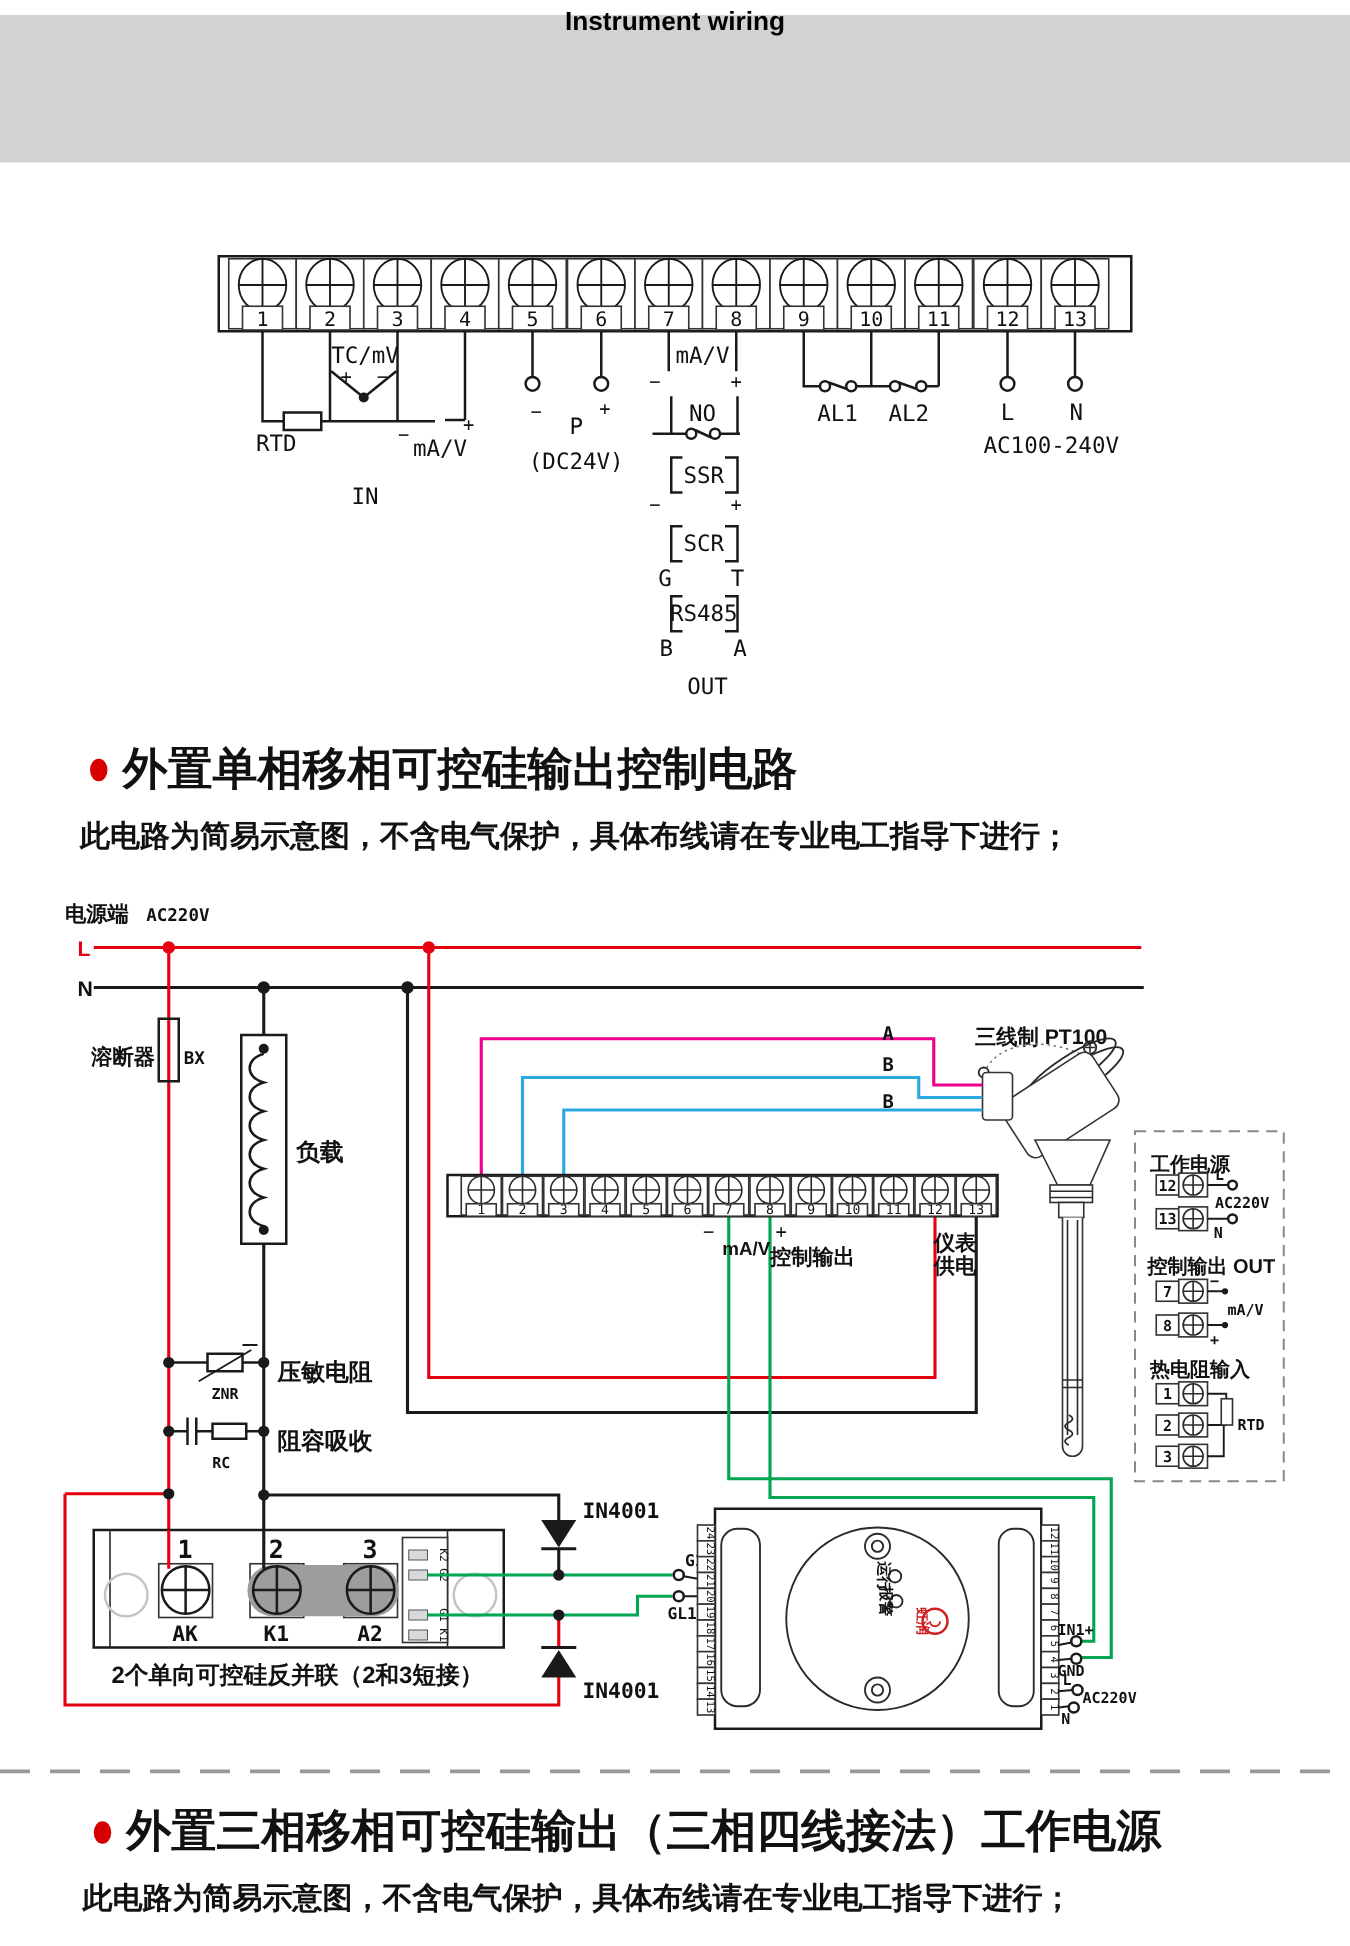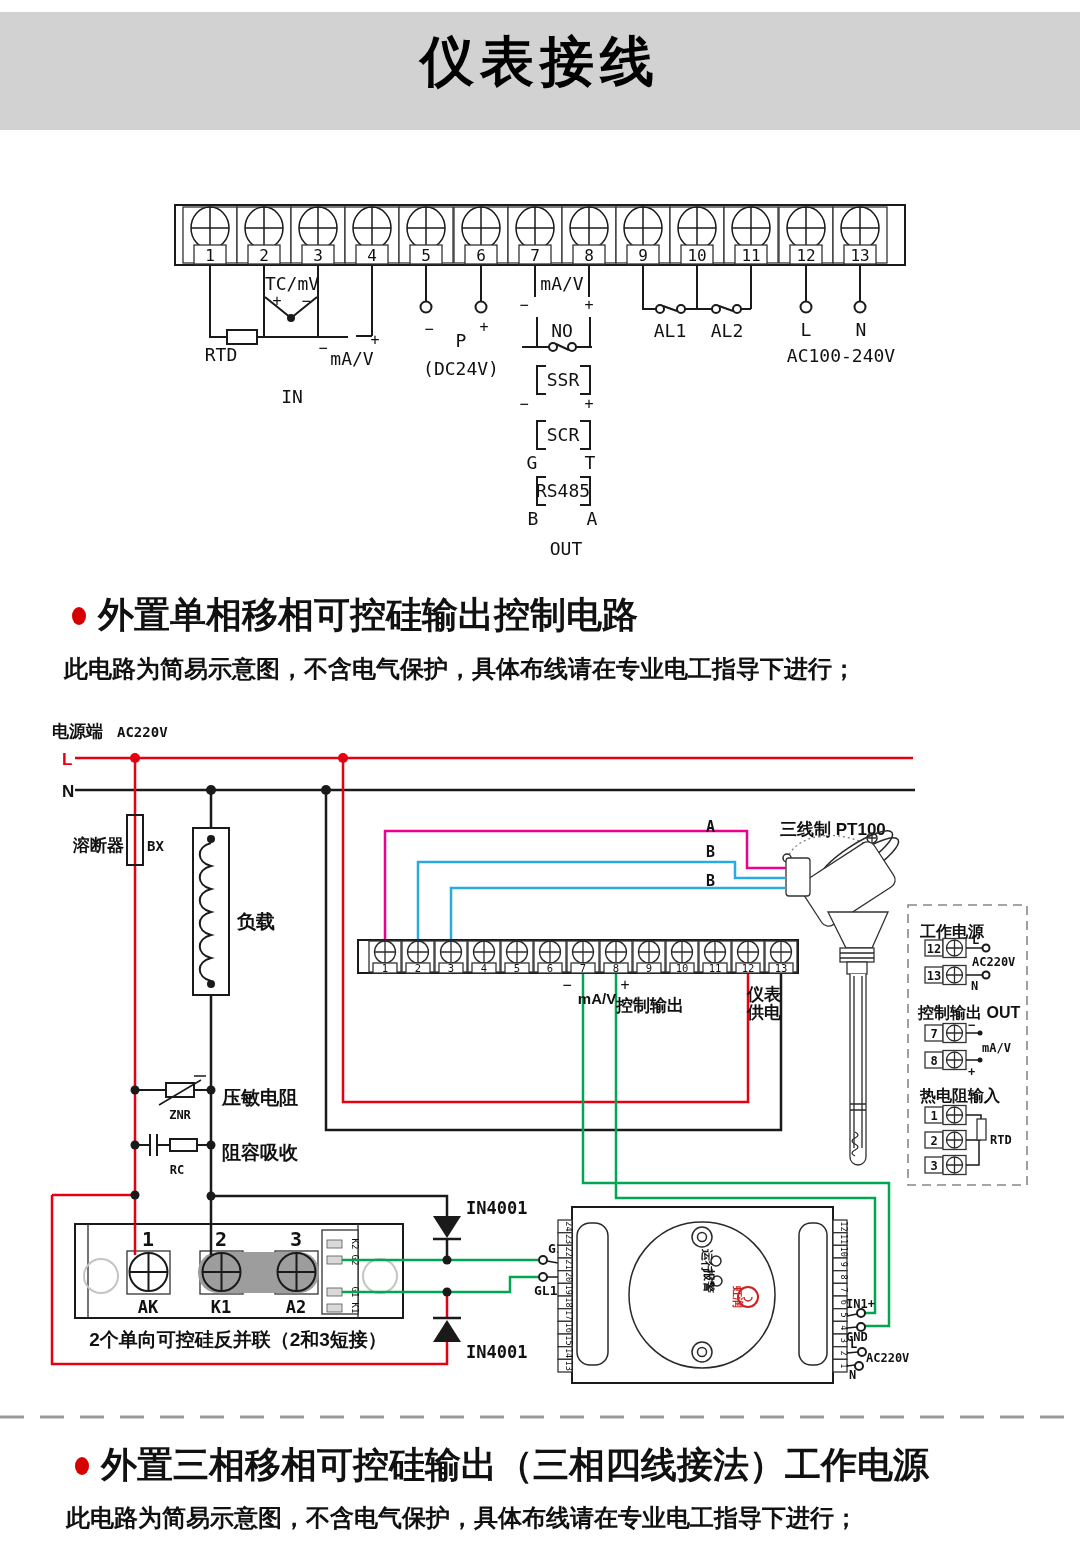--- a/index.html
+++ b/index.html
@@ -49,21 +49,21 @@
   .tr8{font:8.5px "DejaVu Sans Mono",monospace;text-anchor:middle}
   .tr9{font:9px "DejaVu Sans Mono",monospace;text-anchor:middle}
   .trcn{font:bold 12px "Liberation Sans",sans-serif;text-anchor:middle}
   .trbrand{font:bold 11px "Liberation Sans",sans-serif;text-anchor:middle;fill:#c22}
   .red{fill:#e60012}
 </style>
 </head>
 <body>
 
 <div class="hdr">
-  <div class="hdr-t">仪表接线</div>
+  <div class="hdr-s">Instrument wiring</div>
 </div>
 
 <svg width="1080" height="1557" viewBox="0 0 1080 1557">
 
   <g>
     <rect class="bx" x="175" y="205" width="730" height="60"></rect>
     <g transform="translate(210,0)">
         <rect class="bx13" x="-27" y="207" width="54" height="56"></rect>
         <ellipse class="w15" cx="0" cy="228" rx="19" ry="21"></ellipse>
         <path class="w15" d="M0,207V249M-19,228H19"></path>

